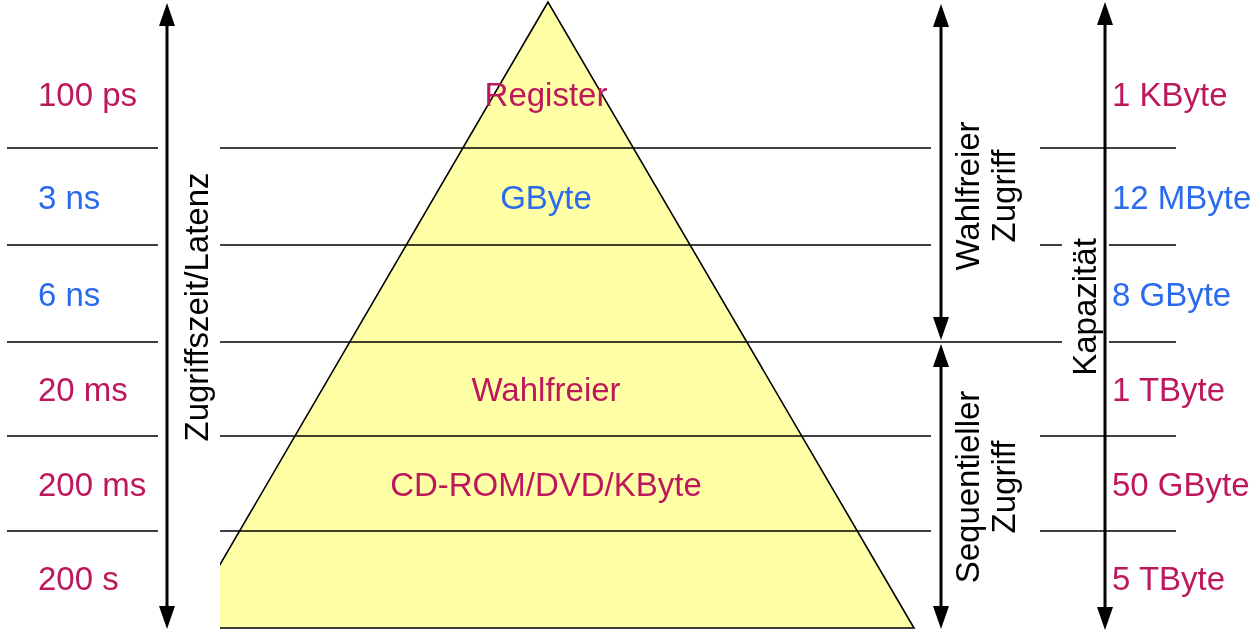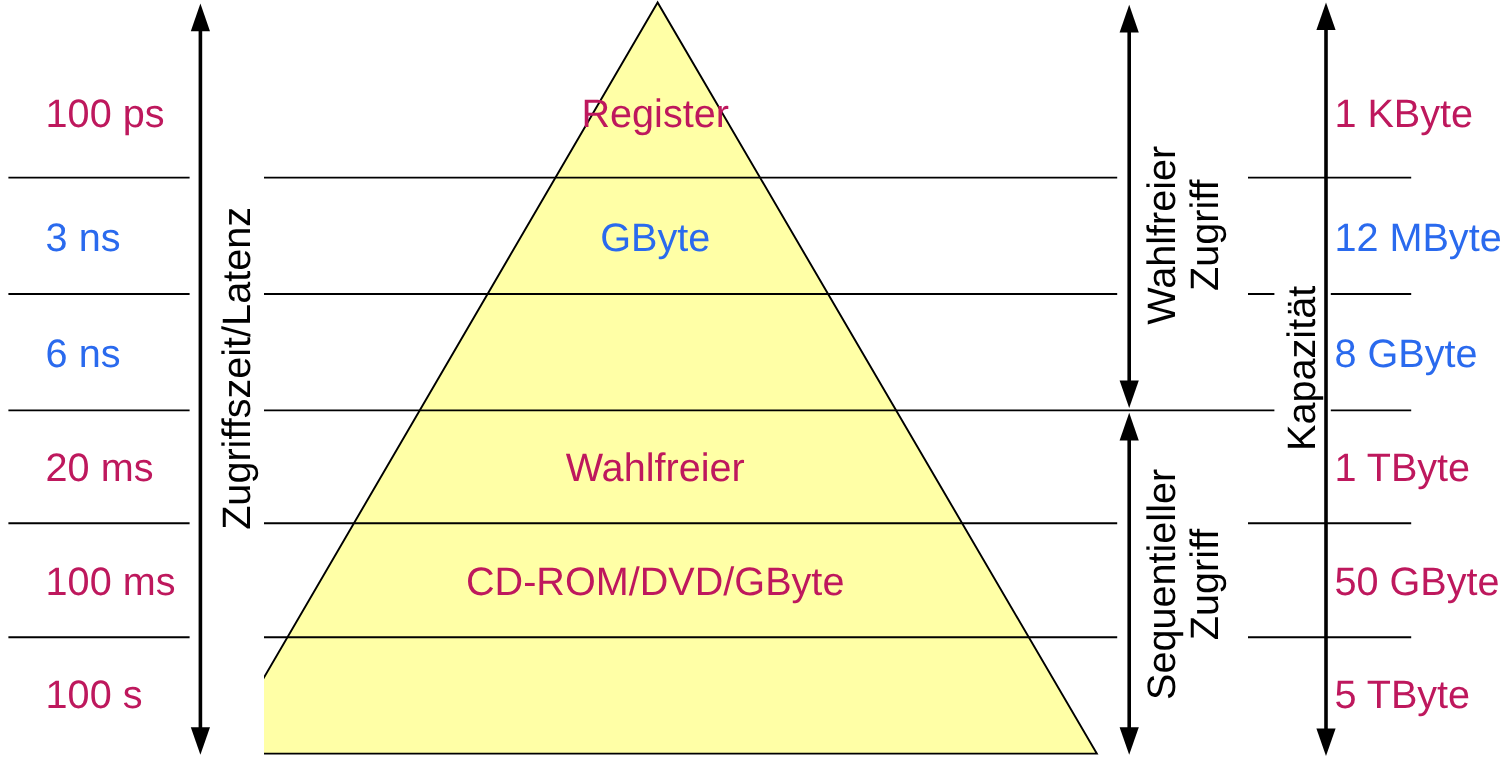--- a/index.html
+++ b/index.html
@@ -82,28 +82,28 @@
     <g>
       <line x1="1105" y1="18" x2="1105" y2="614" stroke="#000" stroke-width="3"></line>
       <polygon points="1097,25 1105,2 1113,25" fill="#000"></polygon>
       <polygon points="1097,607 1105,630 1113,607" fill="#000"></polygon>
     </g>
   </svg>
 
   <div class="lbl level-name" style="top:74px">Register</div>
   <div class="lbl level-name accent" style="top:177px">GByte</div>
   <div class="lbl level-name" style="top:369px">Wahlfreier</div>
-  <div class="lbl level-name" style="top:464px">CD-ROM/DVD/GByte</div>
+  <div class="lbl level-name" style="top:464px">CD-ROM/DVD/KByte</div>
 
   <div class="lbl left-val" style="top:74px">100 ps</div>
   <div class="lbl left-val accent" style="top:177px">3 ns</div>
   <div class="lbl left-val accent" style="top:274px">6 ns</div>
   <div class="lbl left-val" style="top:369px">20 ms</div>
-  <div class="lbl left-val" style="top:464px">100 ms</div>
-  <div class="lbl left-val" style="top:558px">100 s</div>
+  <div class="lbl left-val" style="top:464px">200 ms</div>
+  <div class="lbl left-val" style="top:558px">200 s</div>
 
   <div class="lbl right-val" style="top:74px">1 KByte</div>
   <div class="lbl right-val accent" style="top:177px">12 MByte</div>
   <div class="lbl right-val accent" style="top:274px">8 GByte</div>
   <div class="lbl right-val" style="top:369px">1 TByte</div>
   <div class="lbl right-val" style="top:464px">50 GByte</div>
   <div class="lbl right-val" style="top:558px">5 TByte</div>
 
   <div id="rot-latency" class="rot">Zugriffszeit/Latenz</div>
 

